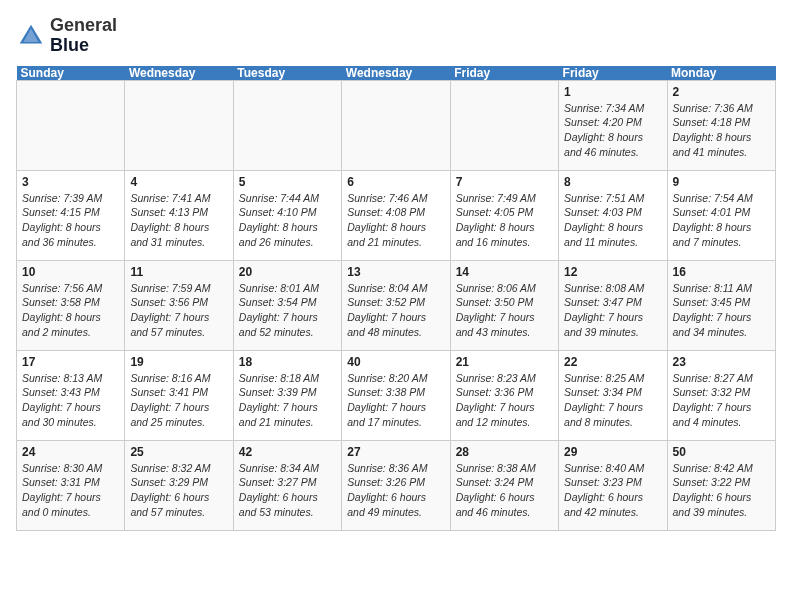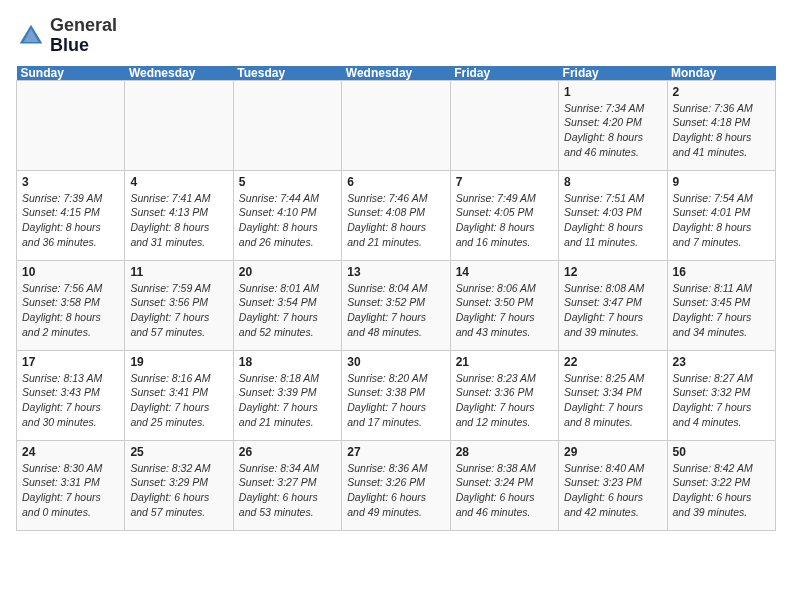--- a/index.html
+++ b/index.html
@@ -239,21 +239,21 @@
           Sunrise: 8:16 AM<br>Sunset: 3:41 PM<br>Daylight: 7 hours and 25 minutes.
         </div>
         </td>
         <td>
           <span class="day-number">18</span>
         <div class="day-info">
           Sunrise: 8:18 AM<br>Sunset: 3:39 PM<br>Daylight: 7 hours and 21 minutes.
         </div>
         </td>
         <td>
-          <span class="day-number">30</span>
+          <span class="day-number">40</span>
         <div class="day-info">
           Sunrise: 8:20 AM<br>Sunset: 3:38 PM<br>Daylight: 7 hours and 17 minutes.
         </div>
         </td>
         <td>
           <span class="day-number">21</span>
         <div class="day-info">
           Sunrise: 8:23 AM<br>Sunset: 3:36 PM<br>Daylight: 7 hours and 12 minutes.
         </div>
         </td>
@@ -277,21 +277,21 @@
           Sunrise: 8:30 AM<br>Sunset: 3:31 PM<br>Daylight: 7 hours and 0 minutes.
         </div>
         </td>
         <td>
           <span class="day-number">25</span>
         <div class="day-info">
           Sunrise: 8:32 AM<br>Sunset: 3:29 PM<br>Daylight: 6 hours and 57 minutes.
         </div>
         </td>
         <td>
-          <span class="day-number">26</span>
+          <span class="day-number">42</span>
         <div class="day-info">
           Sunrise: 8:34 AM<br>Sunset: 3:27 PM<br>Daylight: 6 hours and 53 minutes.
         </div>
         </td>
         <td>
           <span class="day-number">27</span>
         <div class="day-info">
           Sunrise: 8:36 AM<br>Sunset: 3:26 PM<br>Daylight: 6 hours and 49 minutes.
         </div>
         </td>

